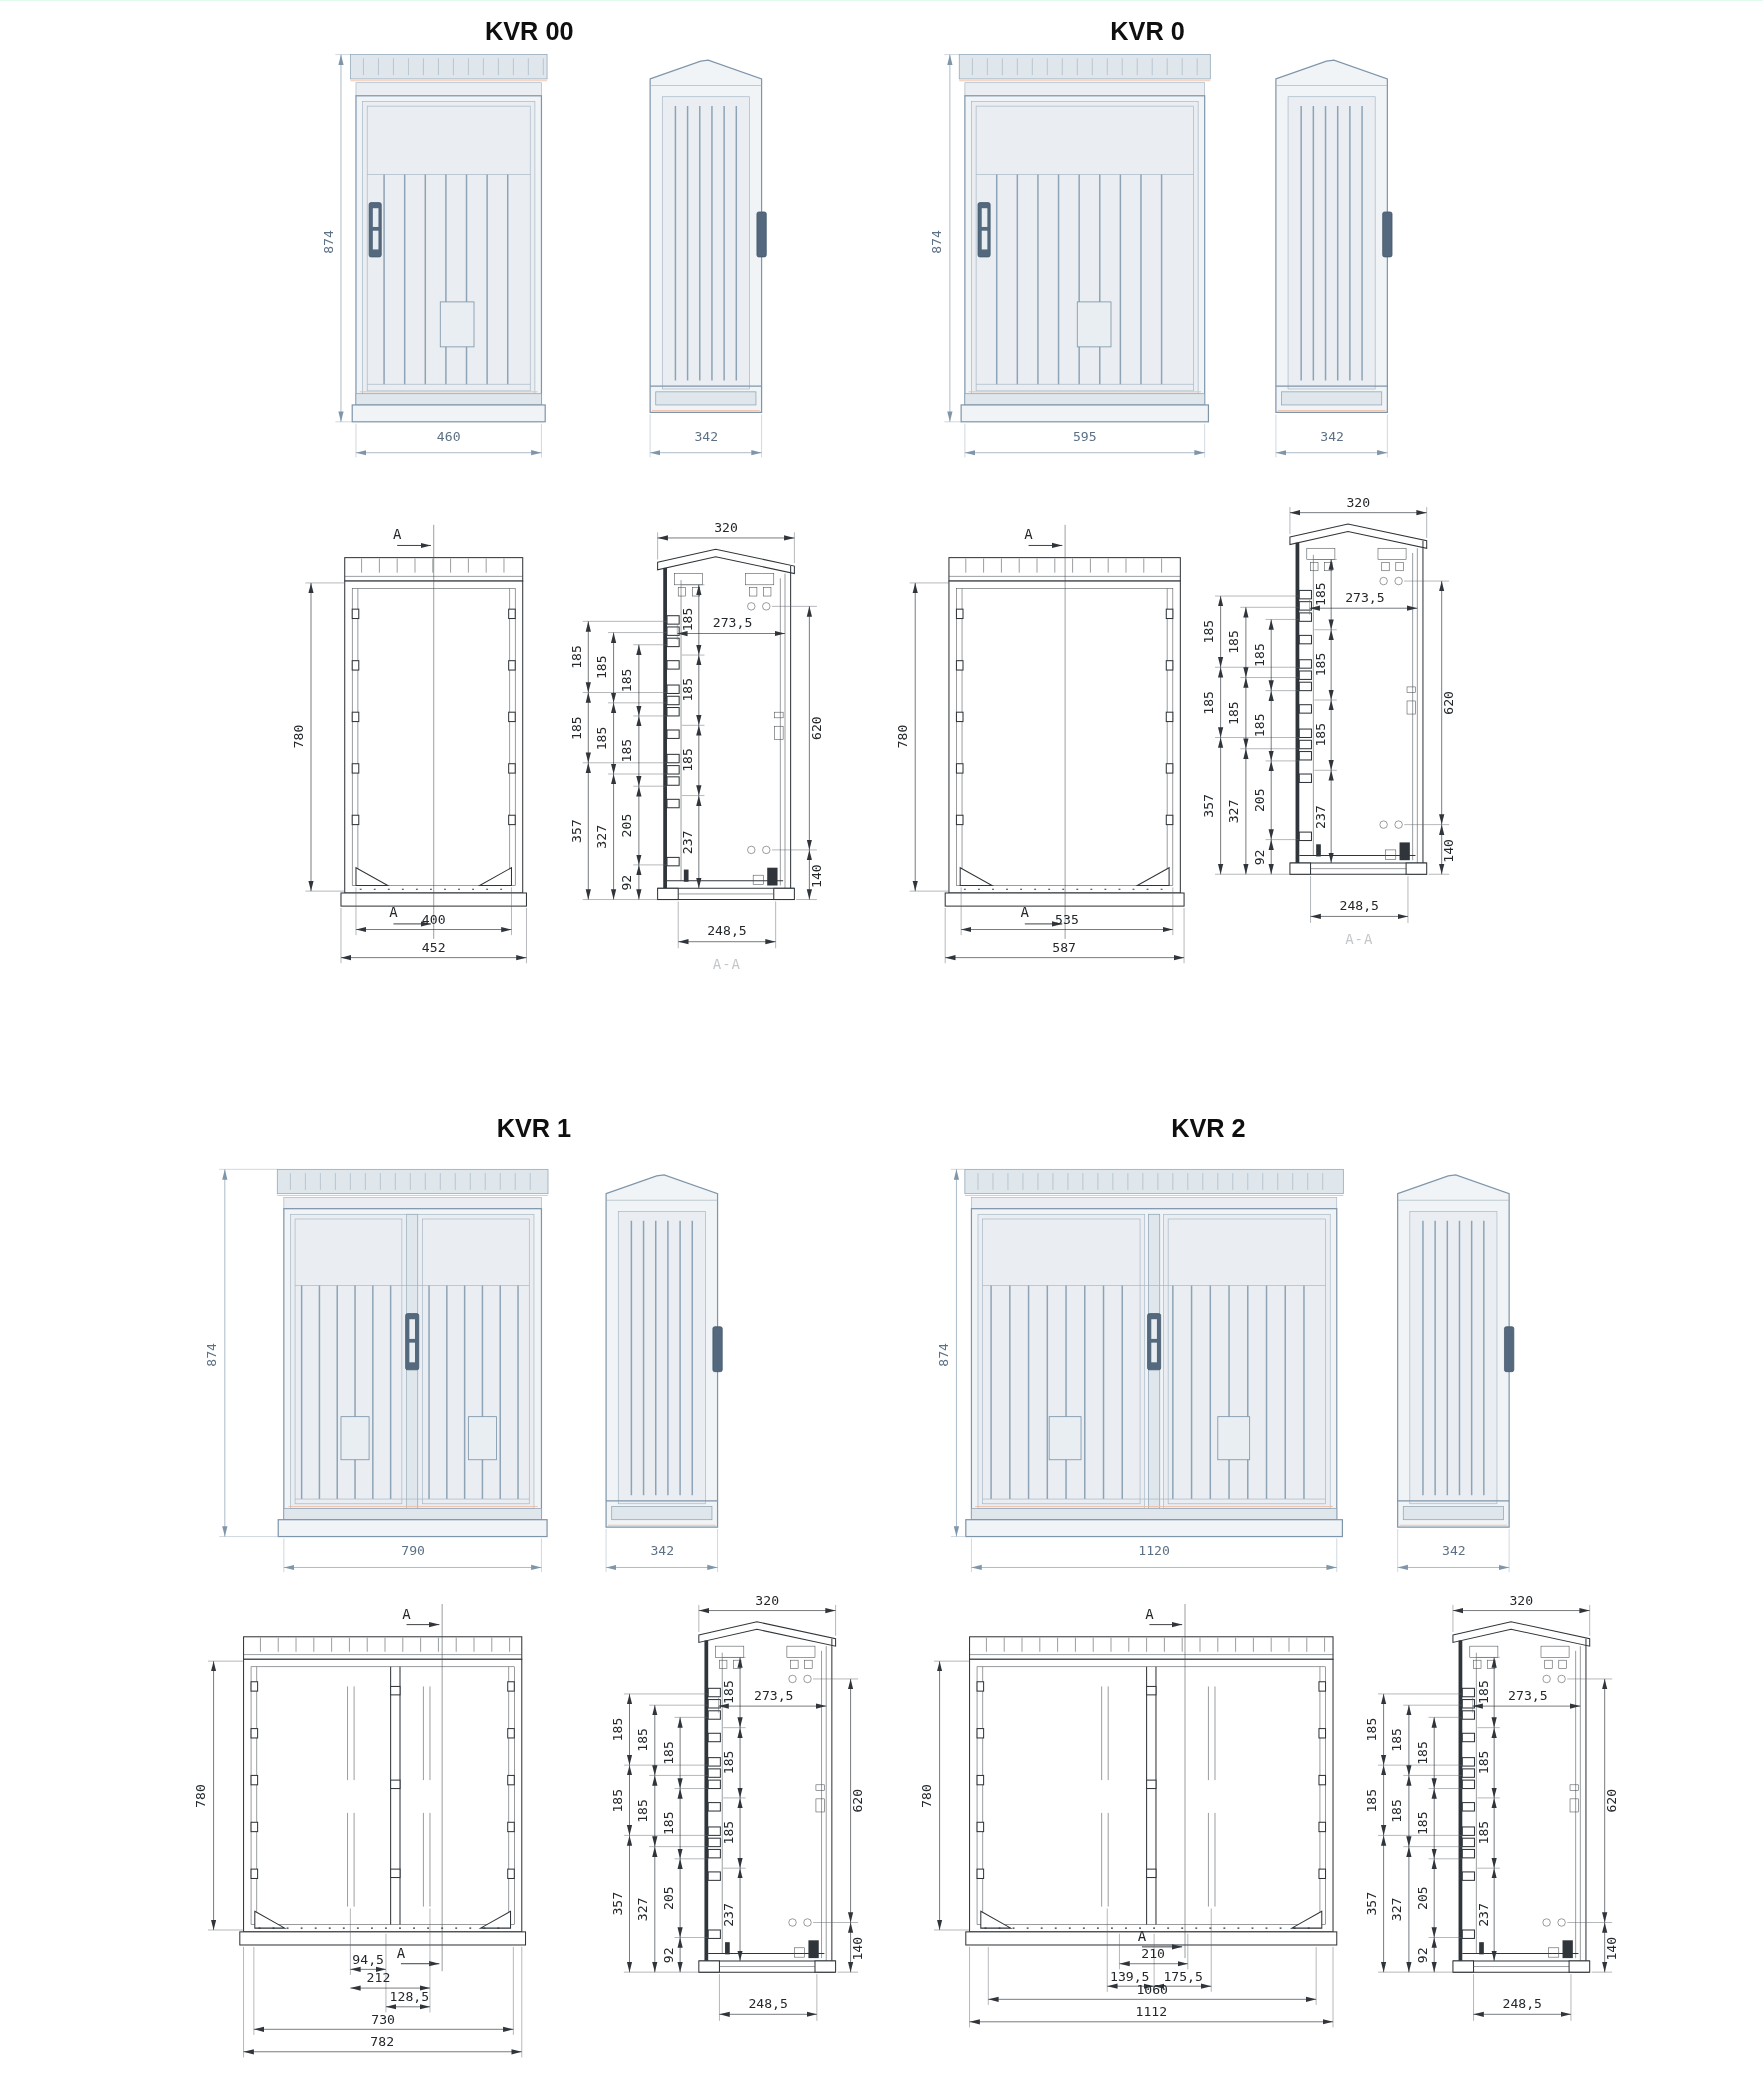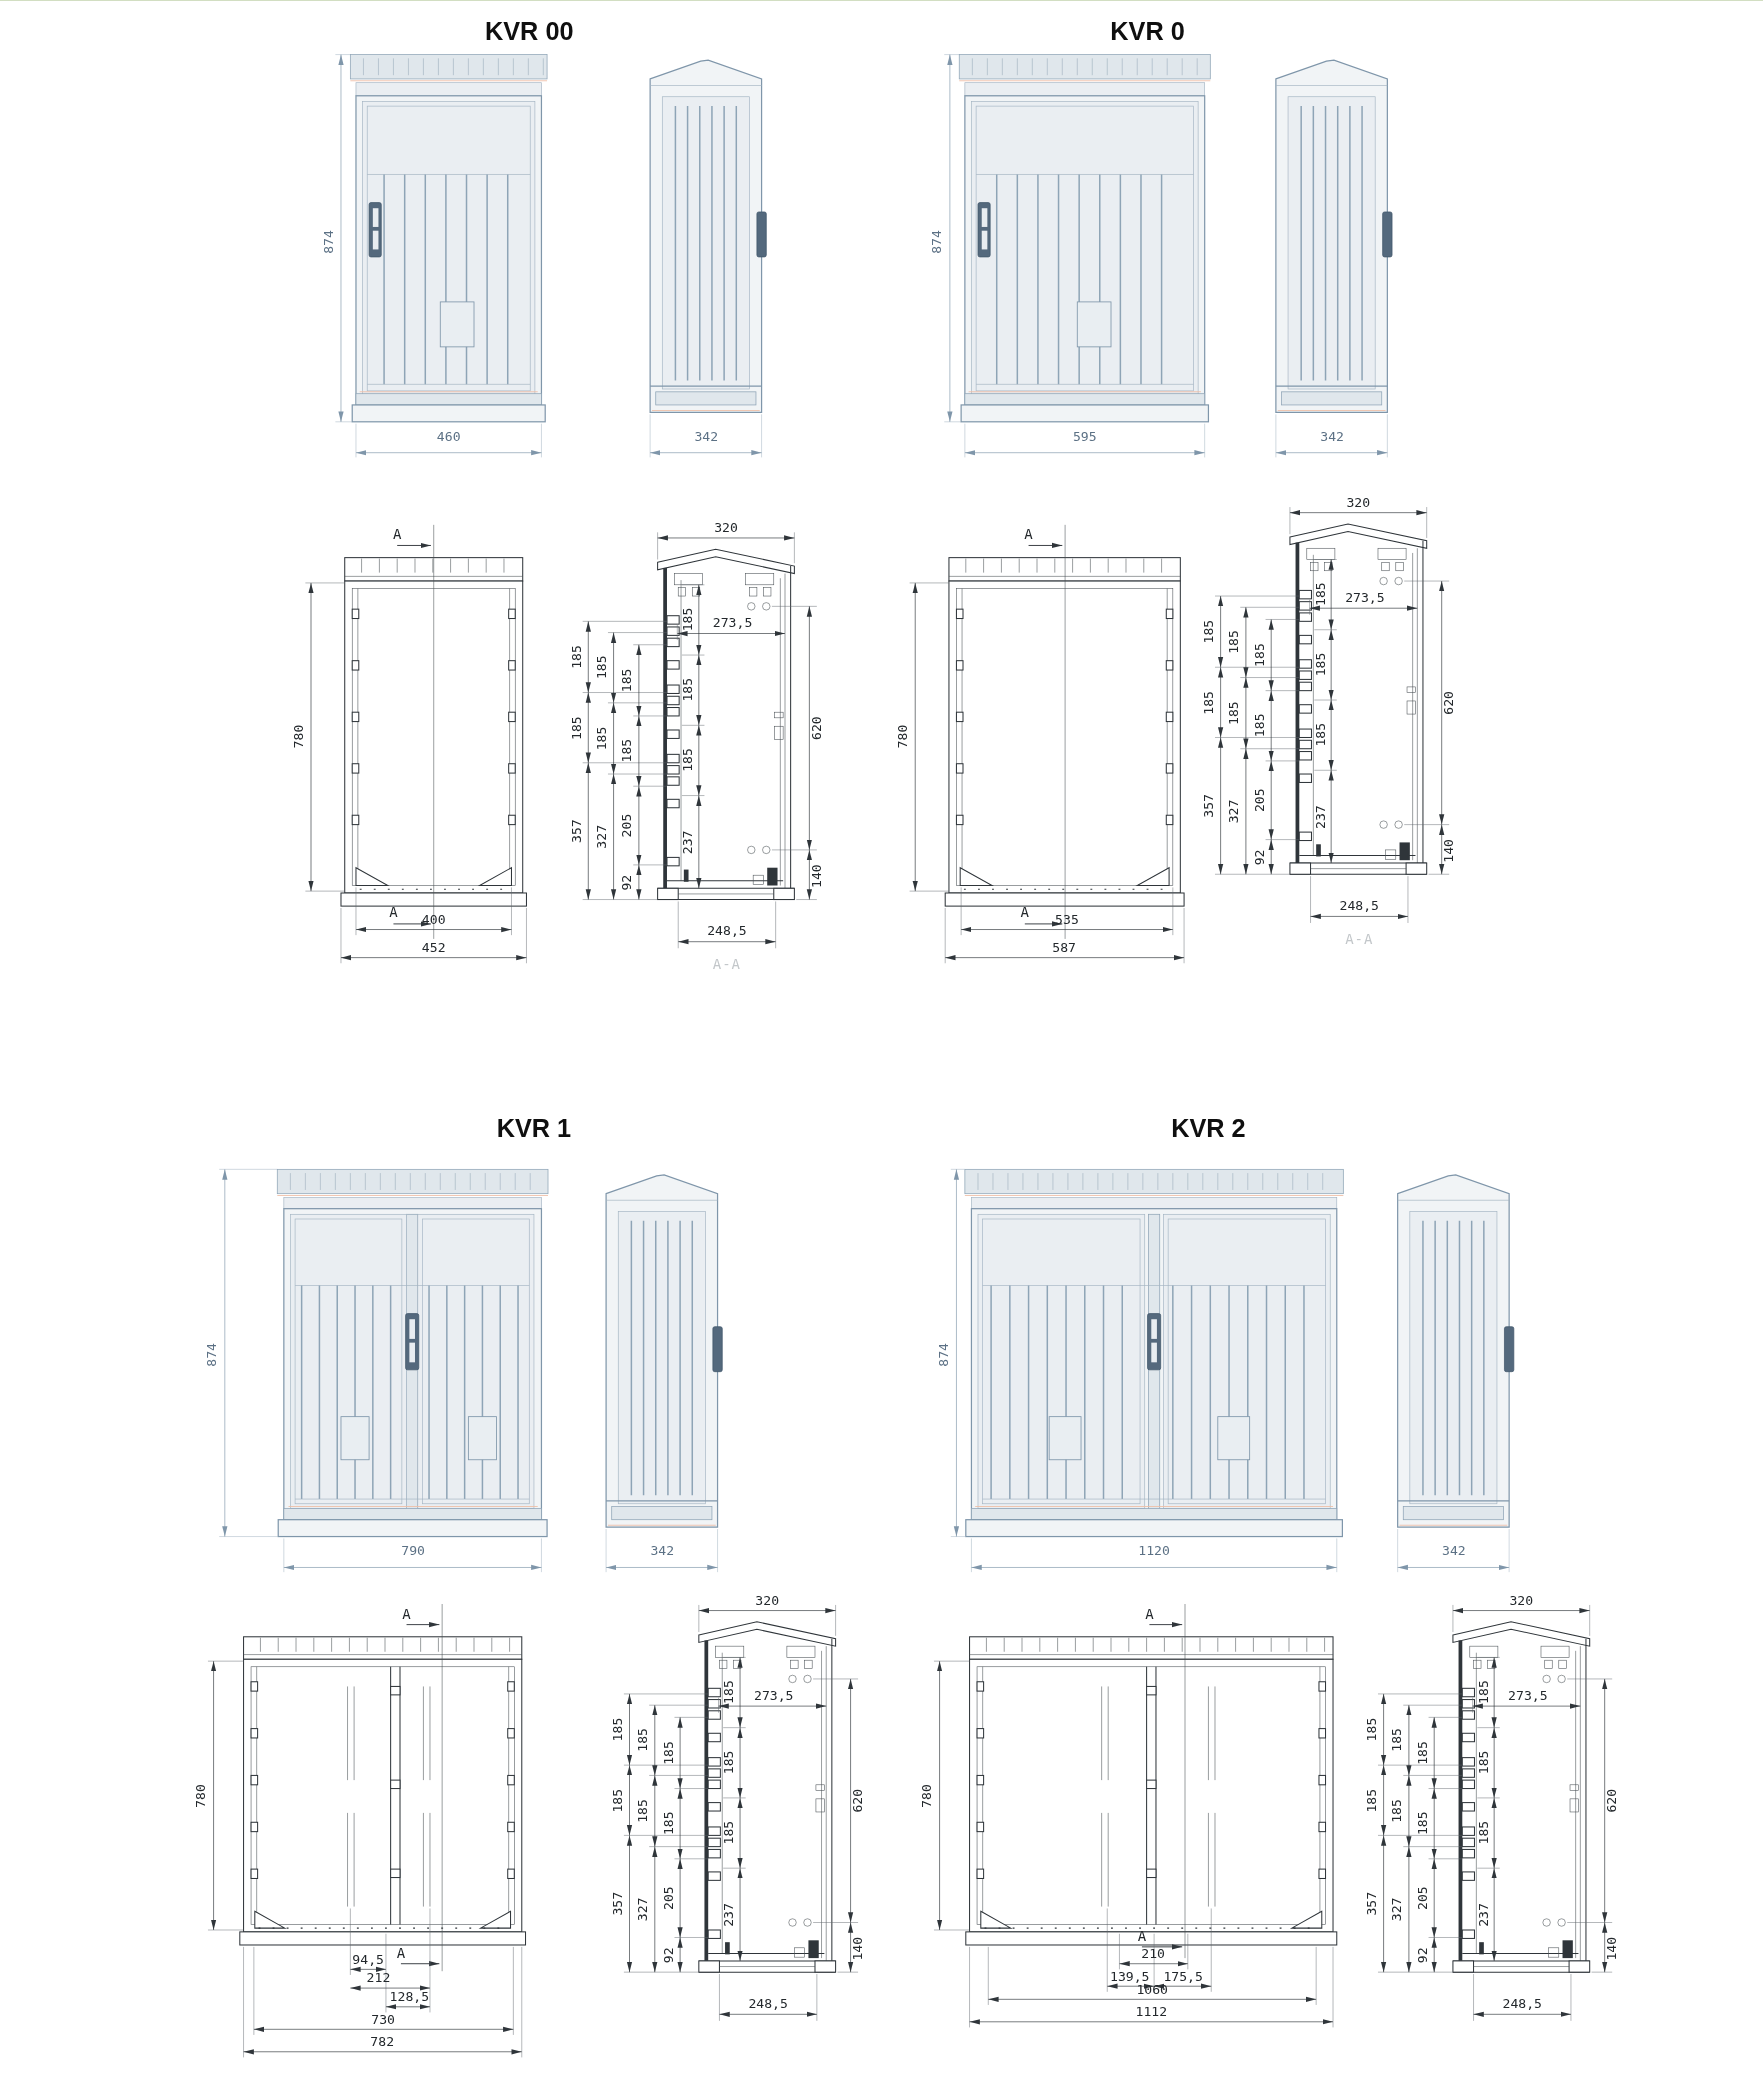--- a/index.html
+++ b/index.html
@@ -1,16 +1,16 @@
 <!DOCTYPE html>
 <html style="font-size:15px"><head>
 <meta charset="utf-8">
 <style>
   html,body{margin:0;padding:0;background:#fff}
-  .sheet{width:1763px;height:2097px;position:relative;background:#4d7c0f;overflow:hidden}
+  .sheet{width:1763px;height:2097px;position:relative;background:#86efac;overflow:hidden}
   svg{display:block}
   
   .lf{fill:#fff;stroke:#2f353a;stroke-width:1.1}
   .ln{stroke:#2f353a;stroke-width:1.1;fill:none}
   .lt{stroke:#4a5055;stroke-width:.6;fill:none}
   .dk{fill:#2f353a}
   .dim{stroke:#2f353a;stroke-width:.7;fill:none;marker-start:url(#ar);marker-end:url(#ar)}
   .aarr{stroke:#2f353a;stroke-width:1;fill:none;marker-end:url(#ar)}
   .ext{stroke:#60666b;stroke-width:.5;fill:none}
   .dots{stroke:#2f353a;stroke-width:1.2;fill:none;stroke-dasharray:2 13}

